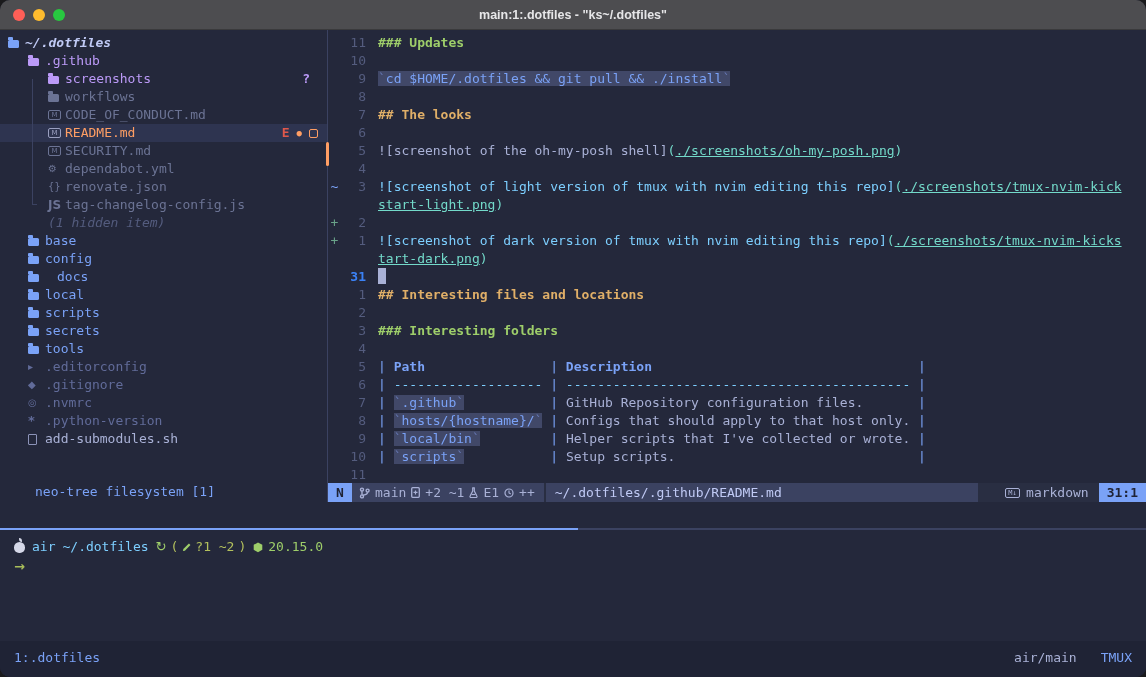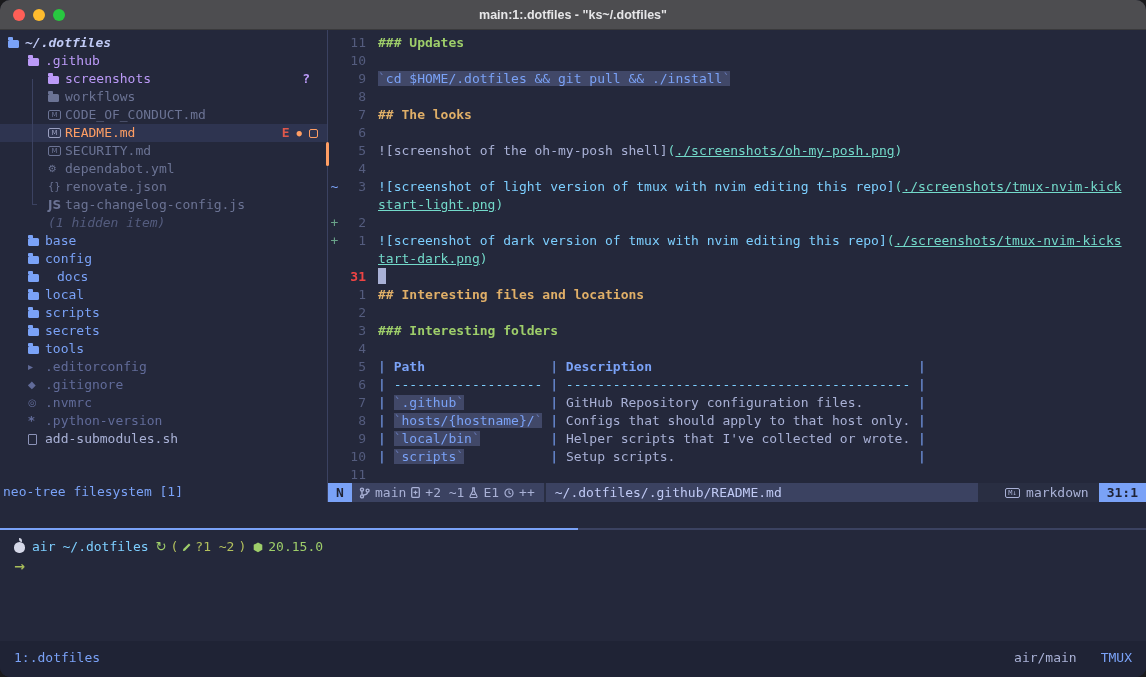--- a/index.html
+++ b/index.html
@@ -35,31 +35,31 @@
   .glyph-folder,.glyph-folder-open{width:11px;height:8px;border-radius:1.5px;background:currentColor;position:relative;display:inline-block;margin-top:2px;}
   .glyph-folder::before,.glyph-folder-open::before{content:"";position:absolute;top:-3px;left:0;width:5px;height:3px;border-radius:1px 1px 0 0;background:currentColor;}
   .glyph-md{width:13px;height:10px;border:1px solid currentColor;border-radius:2px;display:inline-block;font-size:7px;line-height:9px;text-align:center;box-sizing:border-box;}
   .glyph-file{width:9px;height:11px;border:1.5px solid currentColor;border-radius:1px;display:inline-block;box-sizing:border-box;}
   .glyph-text{font-size:10px;}
   .badge-q{color:#bb9af7;font-weight:bold;}
   .badge-E{color:#e0584b;font-weight:bold;}
   .badge-dot{color:#ff9e64;font-size:9px;}
   .badge-sq{width:9px;height:9px;border:1.5px solid #ff9e64;border-radius:2px;box-sizing:border-box;display:inline-block;}
   .guide{position:absolute;background:#3b4261;}
-  .sidebar-status{height:19px;color:#7aa2f7;padding-left:3px;}
+  .sidebar-status{height:19px;color:#7aa2f7;padding-left:3px;margin-left:32px;}
   .sep-marker{position:absolute;right:-2px;top:112px;width:3px;height:24px;background:#ff9e64;border-radius:2px;z-index:5;}
   
   .editor{flex:1;display:flex;flex-direction:column;min-width:0;}
   .elines{flex:1;padding-top:4px;overflow:hidden;}
   .eline{height:18px;display:flex;white-space:pre;}
   .gutter{width:50px;flex:none;display:flex;}
   .sign{width:13px;text-align:center;color:#73daca;}
   .sign.ch{color:#7aa2f7;} .sign.add{color:#6aa389;}
   .lnum{flex:1;text-align:right;padding-right:12px;color:#545c7e;}
-  .lnum.cur{color:#ef4444;font-weight:bold;}
+  .lnum.cur{color:#3b82f6;font-weight:bold;}
   .etext{flex:1;overflow:hidden;color:#a9b1d6;}
   .cursor{display:inline-block;width:8px;height:16px;background:#a9b1d6;vertical-align:text-bottom;}
   .sg-h2{color:#e0af68;font-weight:bold;}
   .sg-h3{color:#9ece6a;font-weight:bold;}
   .sg-code{background:#414868;color:#7aa2f7;}
   .sg-tick{background:#414868;color:#6577b3;}
   .sg-label{color:#a9b1d6;}
   .sg-label2{color:#7dcfff;}
   .sg-punct{color:#73daca;}
   .sg-url{color:#73daca;text-decoration:underline;}

